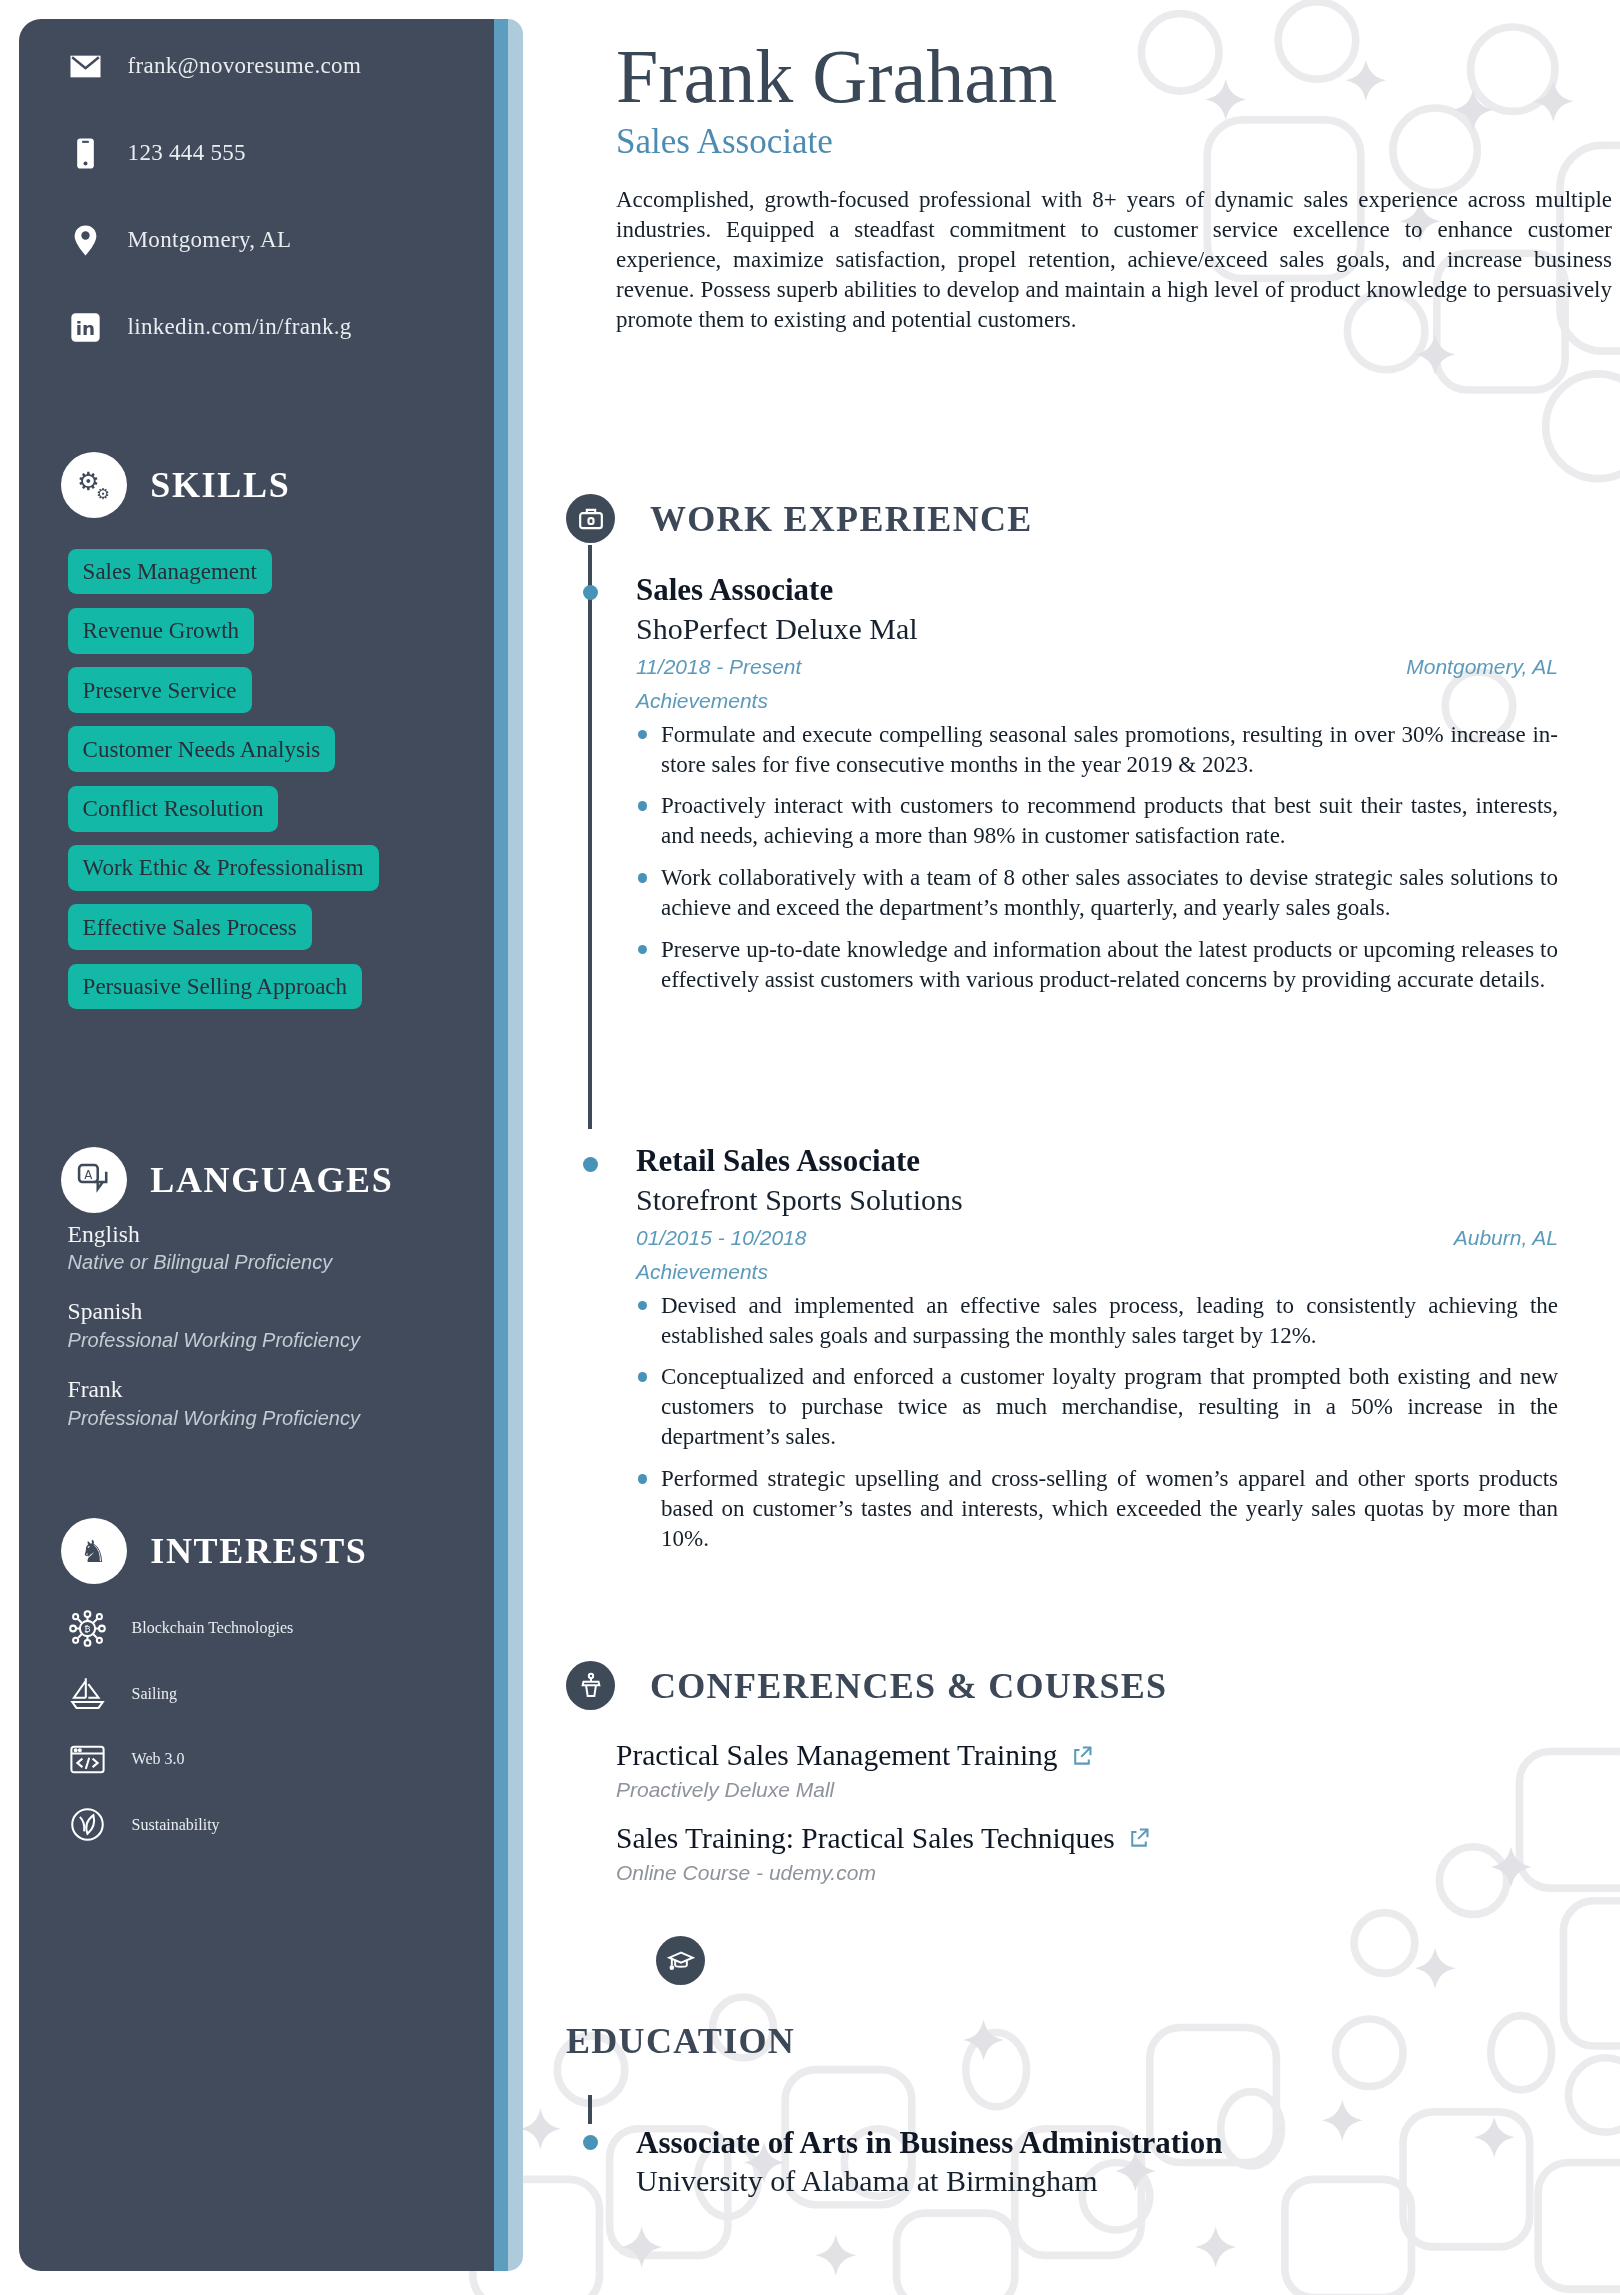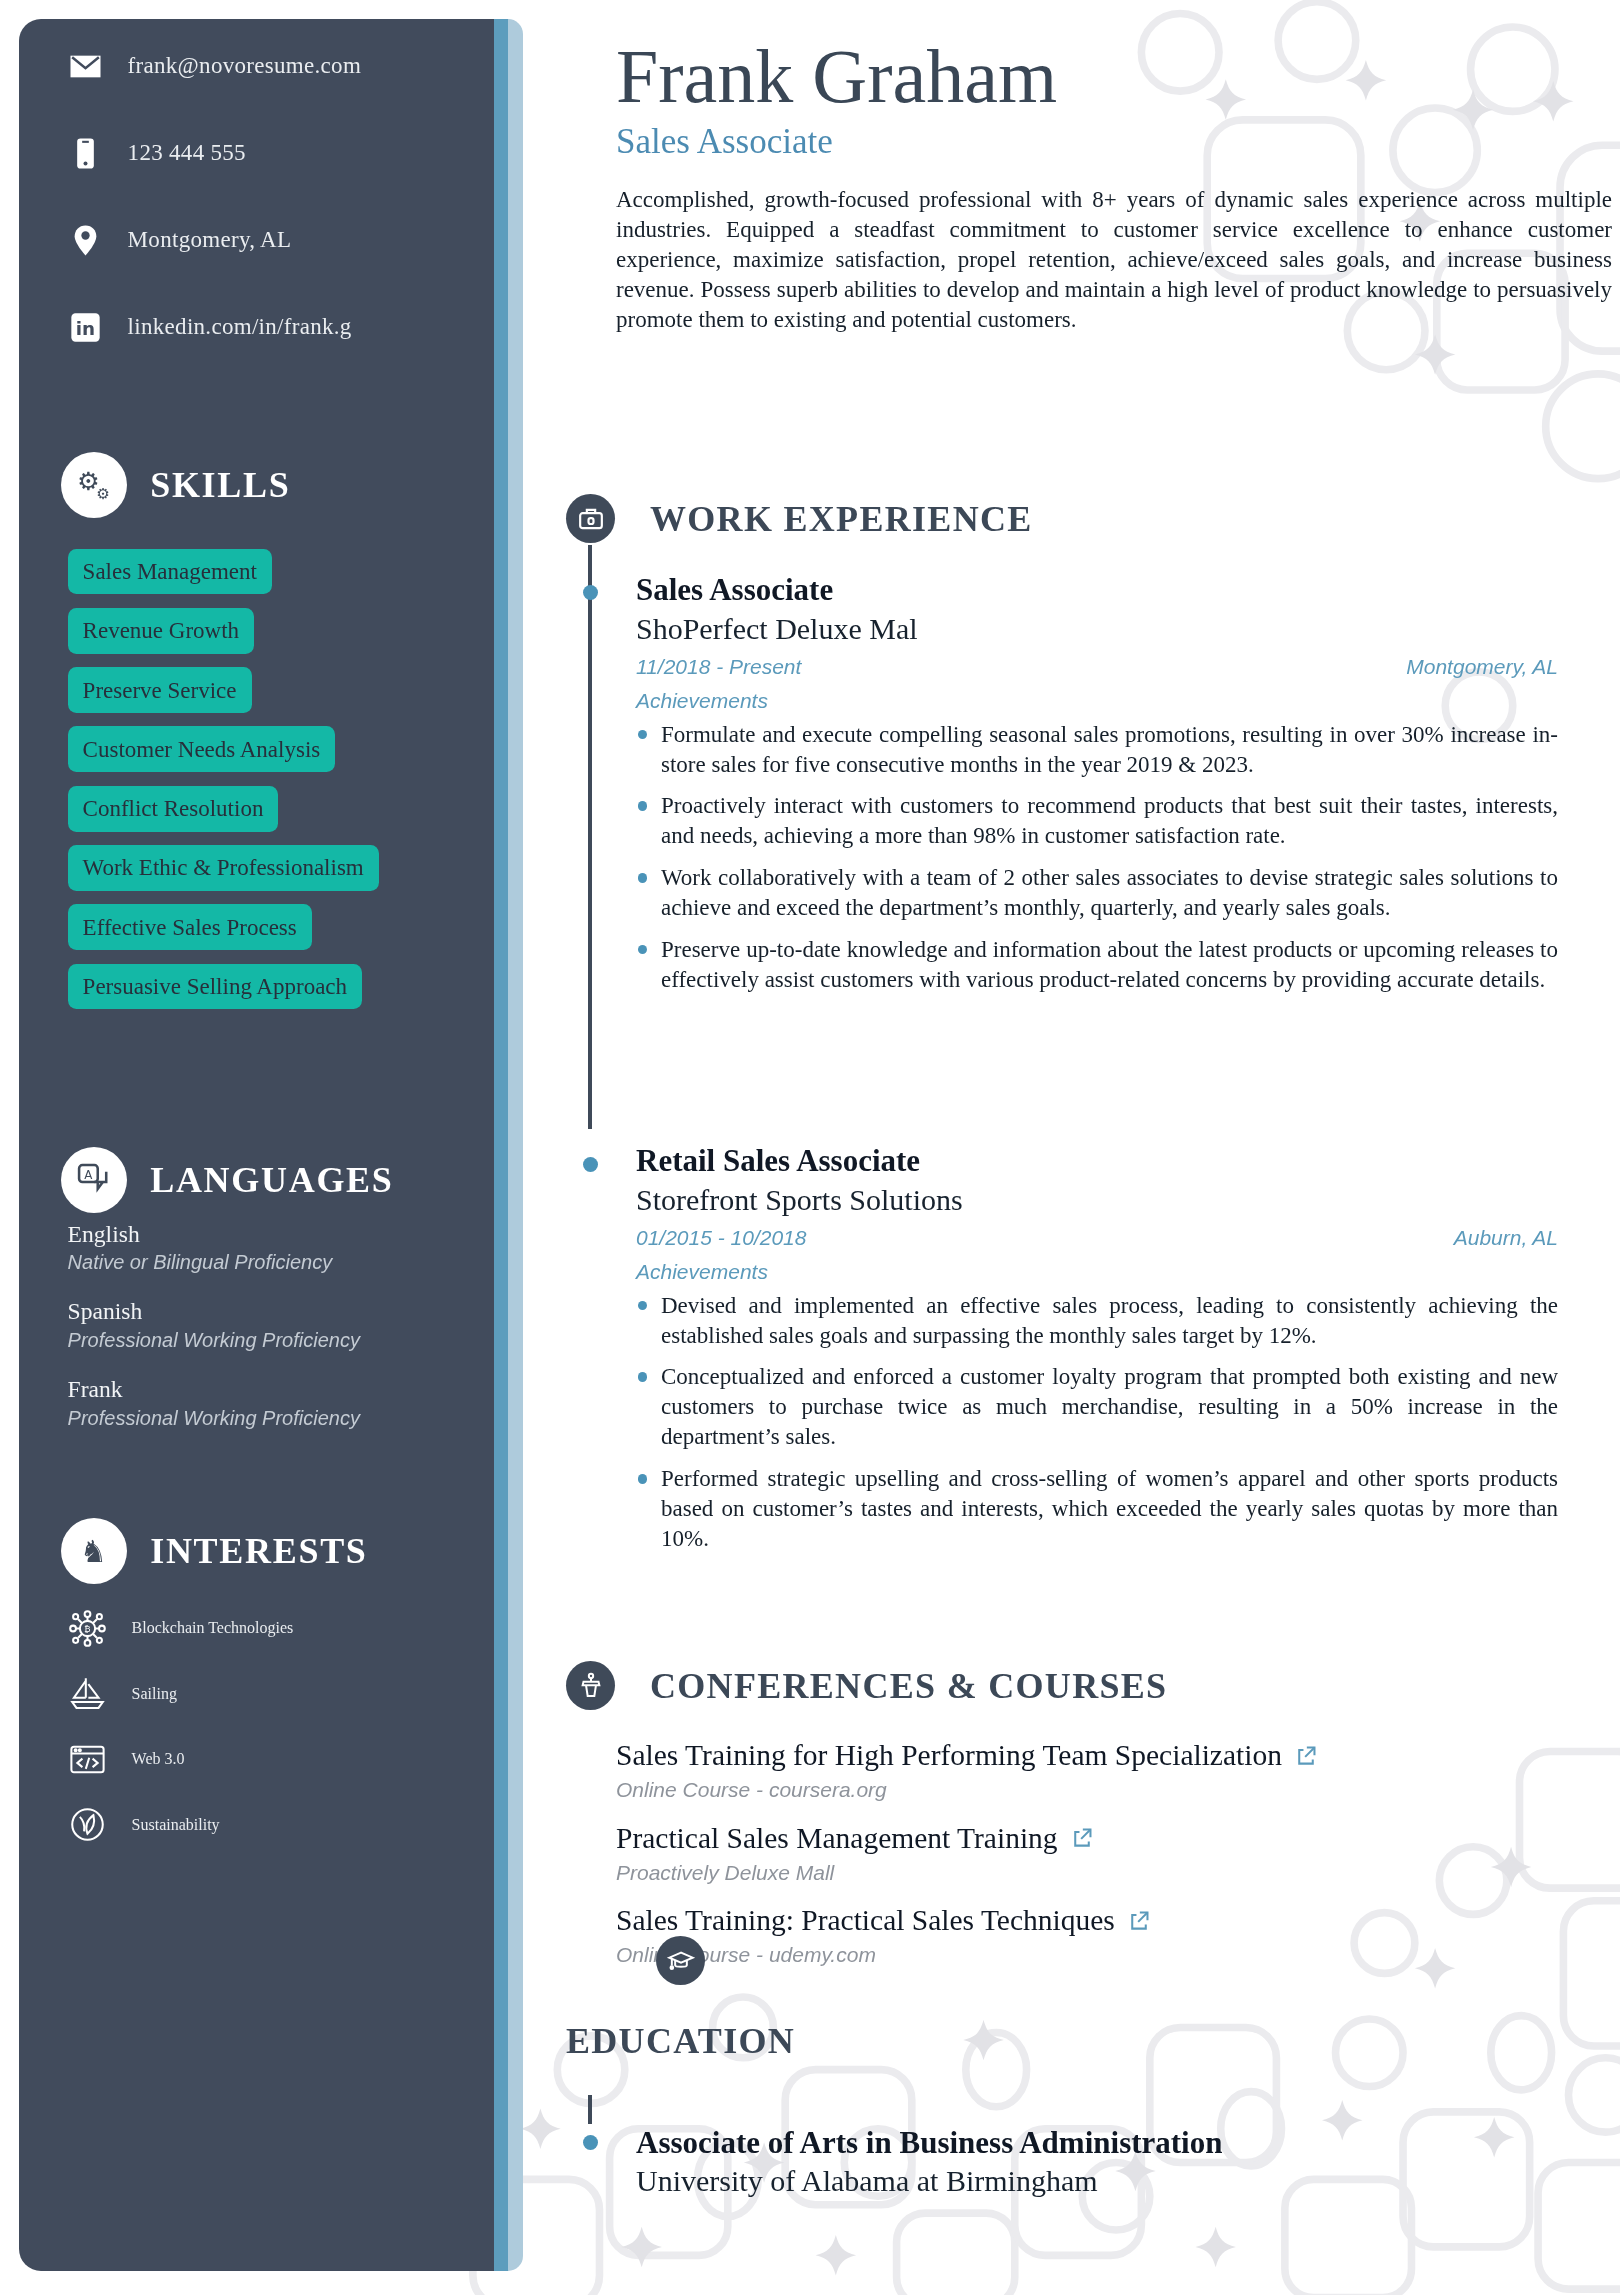--- a/index.html
+++ b/index.html
@@ -291,21 +291,21 @@
   <h3>Sales Associate</h3>
   <div class="company">ShoPerfect Deluxe Mal</div>
   <div class="meta-row">
     <span>11/2018 - Present</span>
     <span>Montgomery, AL</span>
   </div>
   <div class="ach-label">Achievements</div>
   <ul class="bullets">
     <li><span class="bdot"></span><span>Formulate and execute compelling seasonal sales promotions, resulting in over 30% increase in-store sales for five consecutive months in the year 2019 &amp; 2023.</span></li>
     <li><span class="bdot"></span><span>Proactively interact with customers to recommend products that best suit their tastes, interests, and needs, achieving a more than 98% in customer satisfaction rate.</span></li>
-    <li><span class="bdot"></span><span>Work collaboratively with a team of 2 other sales associates to devise strategic sales solutions to achieve and exceed the department’s monthly, quarterly, and yearly sales goals.</span></li>
+    <li><span class="bdot"></span><span>Work collaboratively with a team of 8 other sales associates to devise strategic sales solutions to achieve and exceed the department’s monthly, quarterly, and yearly sales goals.</span></li>
     <li><span class="bdot"></span><span>Preserve up-to-date knowledge and information about the latest products or upcoming releases to effectively assist customers with various product-related concerns by providing accurate details.</span></li>
   </ul>
 </div>
 
 <div class="job" style="top:1142px;">
   <h3>Retail Sales Associate</h3>
   <div class="company">Storefront Sports Solutions</div>
   <div class="meta-row">
     <span>01/2015 - 10/2018</span>
     <span>Auburn, AL</span>
@@ -326,31 +326,20 @@
       <path d="M9,13 h18 l1,4 h-20 z"></path>
       <path d="M12,17 l2,13 h8 l2,-13"></path>
     </svg>
   </span>
   <h2>CONFERENCES &amp; COURSES</h2>
 </div>
 
 <div id="courses">
   <div class="course">
     <div class="ctitle">
-      <span>Sales Training for High Performing Team Specialization</span>
-      <svg class="link-ic" viewBox="0 0 26 26" stroke="currentColor" stroke-width="2.4" fill="none">
-        <path d="M10,6 H5 V22 H21 V17"></path>
-          <path d="M14,3 H23 V12"></path>
-          <path d="M23,3 L12,14"></path>
-      </svg>
-    </div>
-    <div class="csub">Online Course - coursera.org</div>
-  </div>
-  <div class="course">
-    <div class="ctitle">
       <span>Practical Sales Management Training</span>
       <svg class="link-ic" viewBox="0 0 26 26" stroke="currentColor" stroke-width="2.4" fill="none">
         <path d="M10,6 H5 V22 H21 V17"></path>
           <path d="M14,3 H23 V12"></path>
           <path d="M23,3 L12,14"></path>
       </svg>
     </div>
     <div class="csub">Proactively Deluxe Mall</div>
   </div>
   <div class="course">

